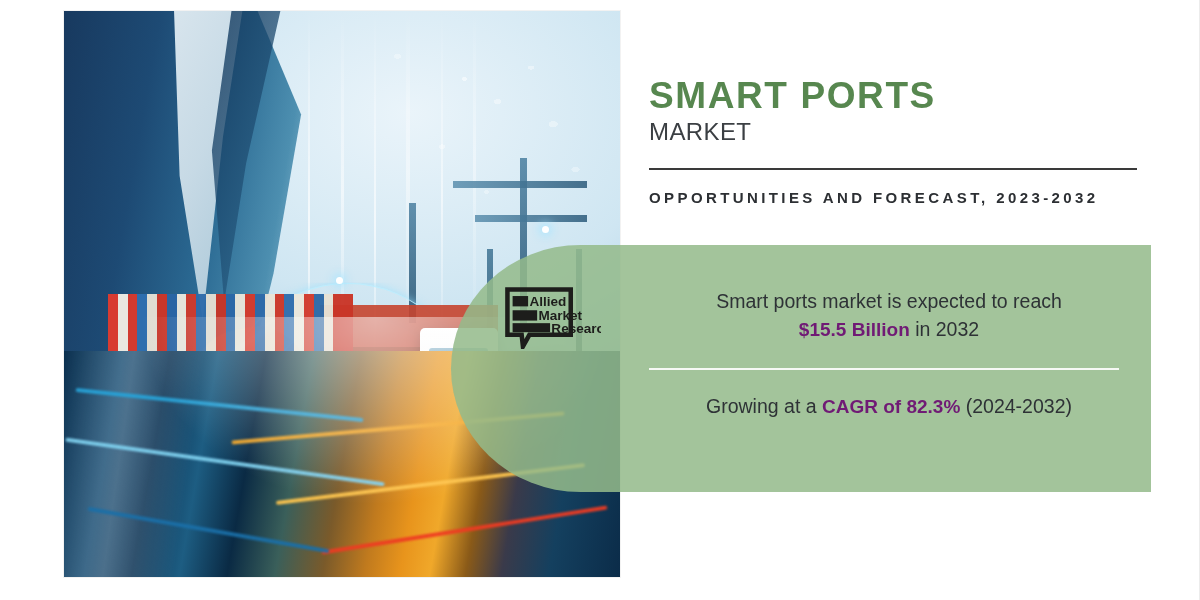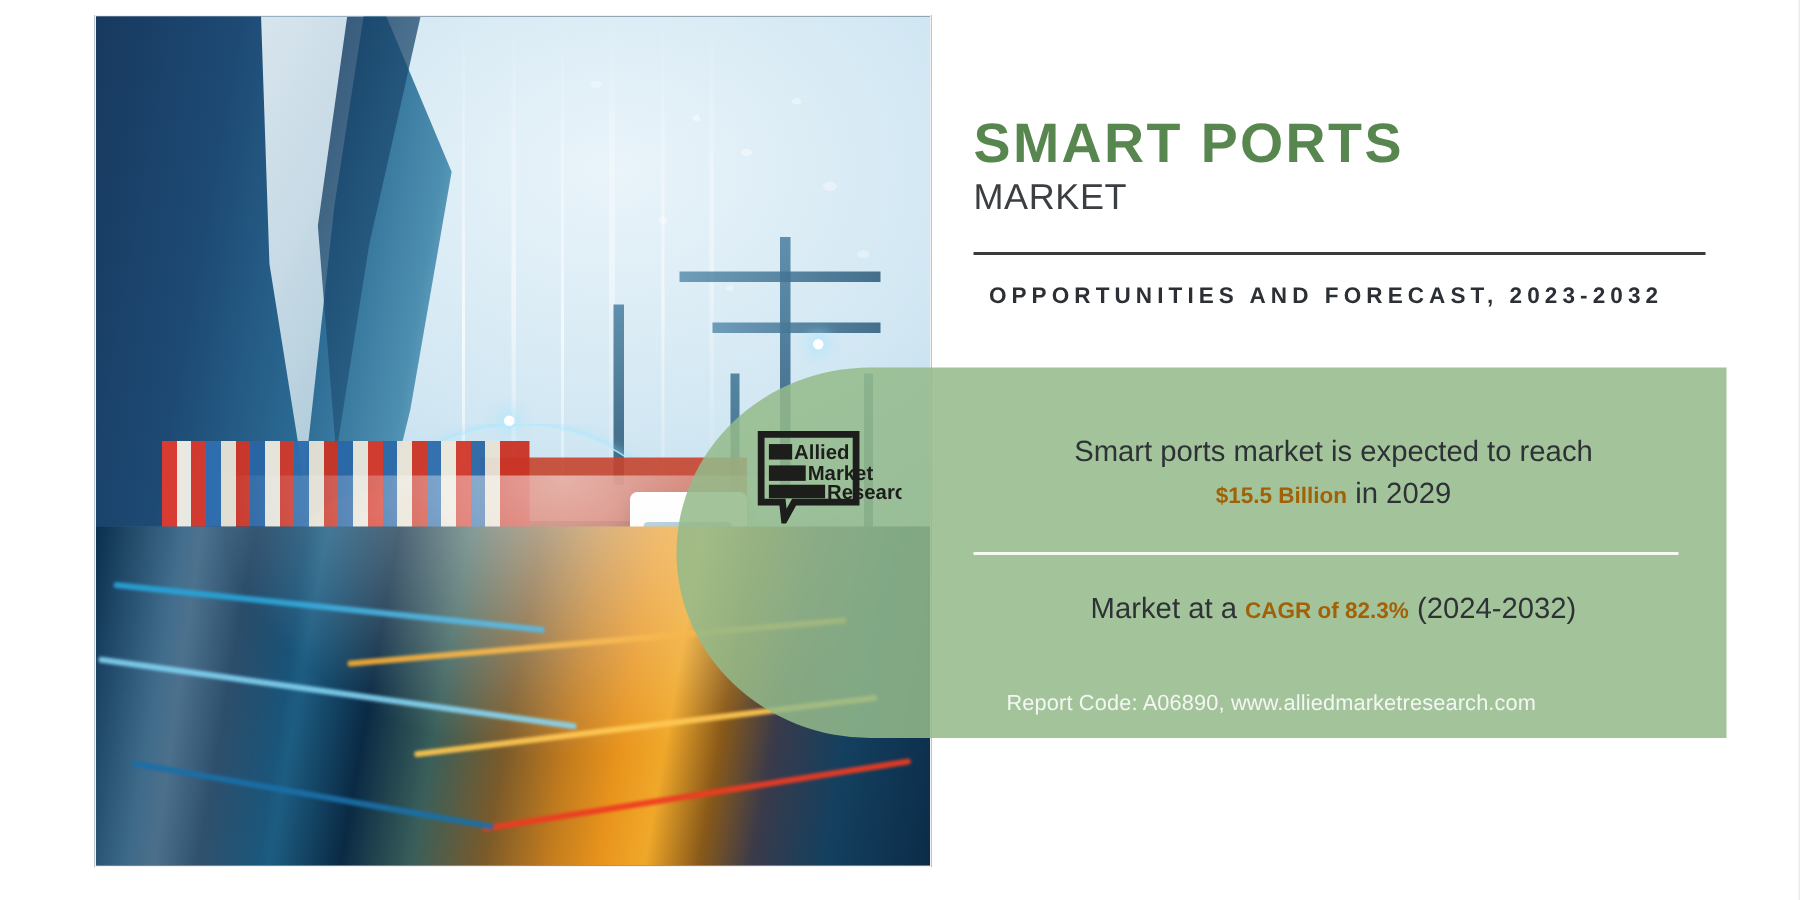--- a/index.html
+++ b/index.html
@@ -273,21 +273,20 @@
   .kicker {
     position: absolute;
     left: 628px;
     top: 186px;
     width: 470px;
     font-size: 15px;
     font-weight: bold;
     letter-spacing: 3.4px;
     color: #2c2f33;
     line-height: 1.55;
-    text-align: center;
   }
 
   
   .panel {
     position: absolute;
     left: 430px;
     top: 245px;
     width: 700px;
     height: 247px;
     background: rgba(148, 186, 139, .86);
@@ -308,23 +307,23 @@
     top: 32px;
     width: 480px;
   }
   .stat-line {
     font-size: 19.5px;
     color: #2e3236;
     line-height: 1.45;
     margin-top: 10px;
   }
   .stat-line .hl {
-    color: #a16207;
+    color: #701a75;
     font-weight: bold;
-    font-size: 15px;
+    font-size: 19px;
   }
   .panel-rule {
     margin: 24px 0 22px 0;
     width: 470px;
     height: 2px;
     background: #ffffff;
     opacity: .9;
   }
   .report-code {
     position: absolute;
@@ -410,26 +409,25 @@
         <rect x="14" y="56" width="58" height="14" fill="#1d1d1b"></rect>
         <text x="40" y="29" font-family="Liberation Sans, sans-serif" font-size="21" font-weight="bold" fill="#1d1d1b">Allied</text>
         <text x="54" y="51" font-family="Liberation Sans, sans-serif" font-size="21" font-weight="bold" fill="#1d1d1b">Market</text>
         <text x="74" y="71" font-family="Liberation Sans, sans-serif" font-size="21" font-weight="bold" fill="#1d1d1b">Research</text>
       </svg>
     </div>
 
     <div class="panel-body">
       <div class="stat-line">
         <span>Smart ports market is expected to reach</span><br>
-        <span class="hl">$15.5 Billion</span><span> in 2029</span>
+        <span class="hl">$15.5 Billion</span><span> in 2032</span>
       </div>
 
       <div class="panel-rule"></div>
 
       <div class="stat-line">
-        <span>Market at a </span><span class="hl">CAGR of 82.3%</span><span> (2024-2032)</span>
+        <span>Growing at a </span><span class="hl">CAGR of 82.3%</span><span> (2024-2032)</span>
       </div>
     </div>
   </div>
 
-  <div class="report-code">Report Code: A06890, www.alliedmarketresearch.com</div>
 
 </div>
 
 </body></html>

